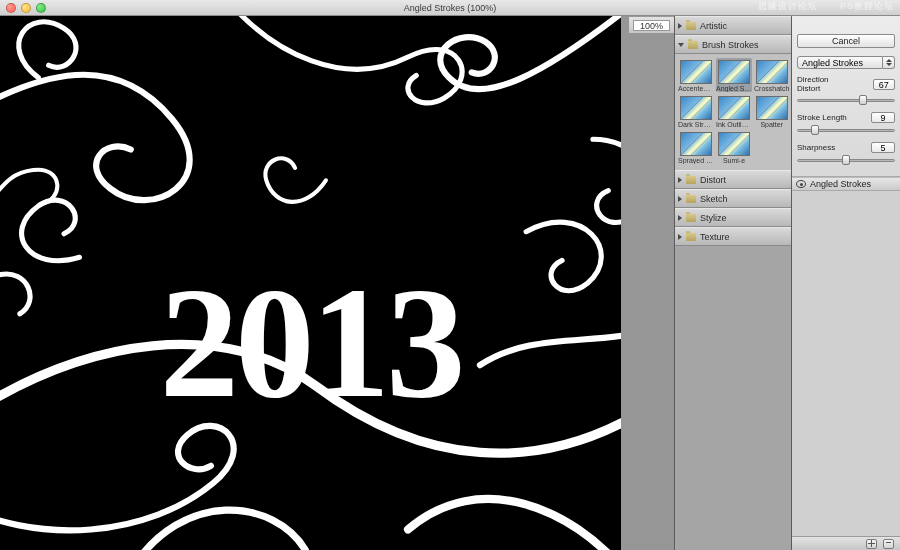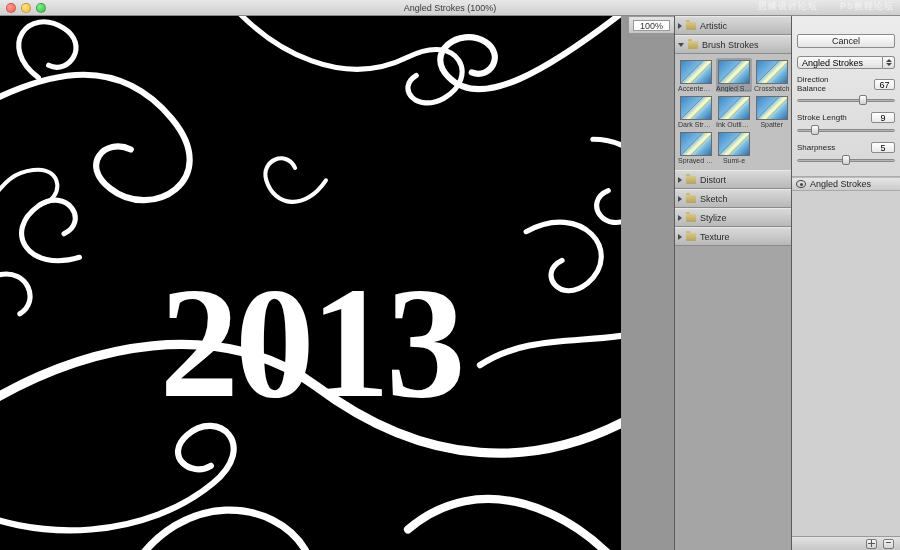--- a/index.html
+++ b/index.html
@@ -180,21 +180,21 @@
       <div class="dd">
         <div class="dd-sel">Angled Strokes</div>
         <div class="dd-btn">
           <div class="sar up"></div>
             <div class="sar dn"></div>
         </div>
       </div>
       <div id="params">
           <div class="ctl">
             <div class="ctl-row">
-              <label>Direction Balance</label>
+              <label>Direction Distort</label>
               <div class="ctl-val">67</div>
             </div>
             <div class="slider">
               <div class="track"></div>
               <div class="knob" style="left:calc(67% - 4px)"></div>
             </div>
           </div>
           <div class="ctl">
             <div class="ctl-row">
               <label>Stroke Length</label>

